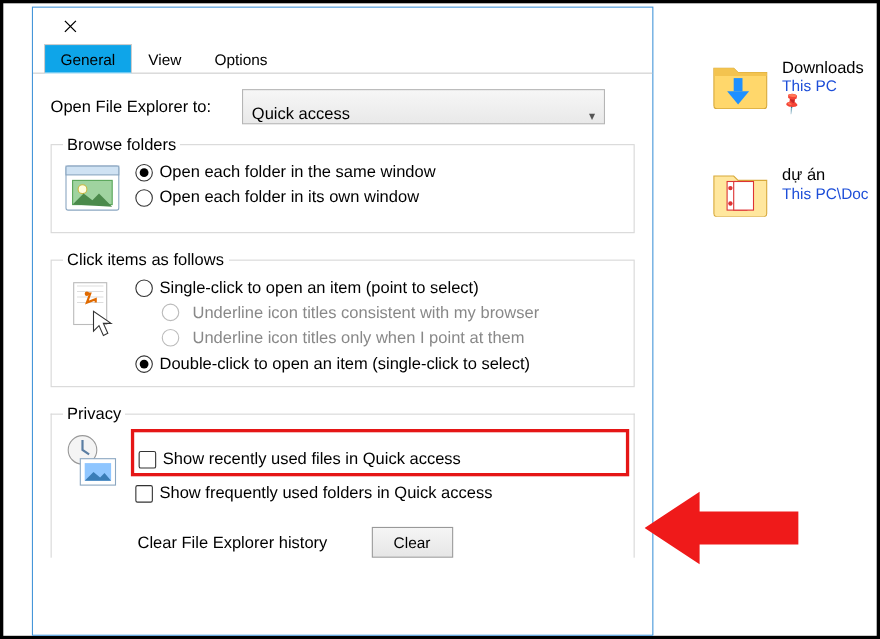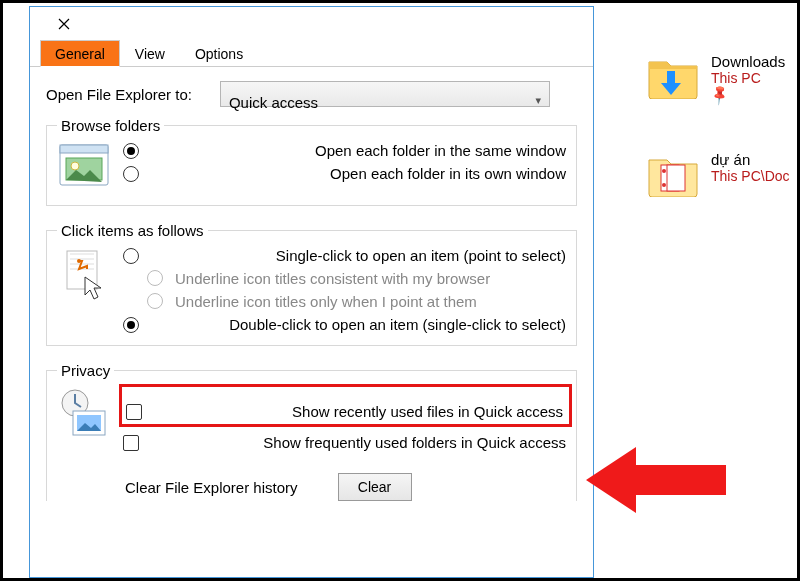--- a/index.html
+++ b/index.html
@@ -22,21 +22,21 @@
     display: flex;
     align-items: flex-start;
     gap: 12px;
     font-size: 15px;
   }
   .folder-large {
     width: 52px; height: 46px; position: relative;
   }
   .folder-large svg { width: 100%; height: 100%; }
   .exp-name { color: #000; }
-  .exp-sub  { color: #b91c1c; font-size: 14px; }
+  .exp-sub  { color: #1d4ed8; font-size: 14px; }
   .exp-pin  { color: #777; font-size: 14px; transform: rotate(-40deg); display: inline-block; }
 
   
   .dialog {
     position: absolute;
     left: 26px; top: 3px;
     width: 565px; height: 572px;
     background: #fff;
     border: 1px solid #4596d9;
     display: flex; flex-direction: column;
@@ -64,37 +64,37 @@
   }
   .tab {
     padding: 5px 14px 4px 14px;
     font-size: 14px;
     border: 1px solid transparent;
     position: relative; top: 1px;
   }
   .tab.active {
     border: 1px solid #ccc;
     border-bottom: 1px solid #fff;
-    background: #f97316;
+    background: #0ea5e9;
   }
 
   .body { padding: 10px 16px 8px 16px; flex: 1; }
 
   .row-open {
     display: flex; align-items: center; gap: 28px;
     margin: 4px 0 10px 0;
     font-size: 15px;
   }
   .dropdown {
     flex: 1; max-width: 330px;
-    height: 20px;
+    height: 32px;
     border: 1px solid #b5b5b5;
     background: linear-gradient(#f6f6f6,#e9e9e9);
-    display: flex; align-items: flex-start;
-    padding: 12px 8px;
+    display: flex; align-items: flex-end;
+    padding: 0 8px;
     position: relative;
   }
   .dropdown .chev {
     position: absolute; right: 8px; font-size: 11px; color: #555;
   }
 
   fieldset {
     border: 1px solid #d8d8d8;
     margin: 0 0 16px 0;
     padding: 8px 10px 12px 10px;
@@ -116,21 +116,21 @@
     margin: 0 6px 0 0;
   }
   .radio { border-radius: 50%; position: relative; }
   .radio:checked::after {
     content: ""; position: absolute; left: 3px; top: 3px;
     width: 8px; height: 8px; border-radius: 50%; background: #000;
   }
   .sub .radio { border-color: #bbb; }
   .check { border-radius: 2px; }
 
-  label.line { display: flex; align-items: center; justify-content: space-between; }
+  label.line { display: flex; align-items: center; }
 
   .privacy-lines { flex:1; display:flex; flex-direction:column; gap:10px; font-size:15px; }
 
   .highlight {
     border: 3px solid #e51616;
     padding: 16px 6px 4px 4px;
     margin: -3px -6px -3px -4px;
   }
 
   .clear-row {

